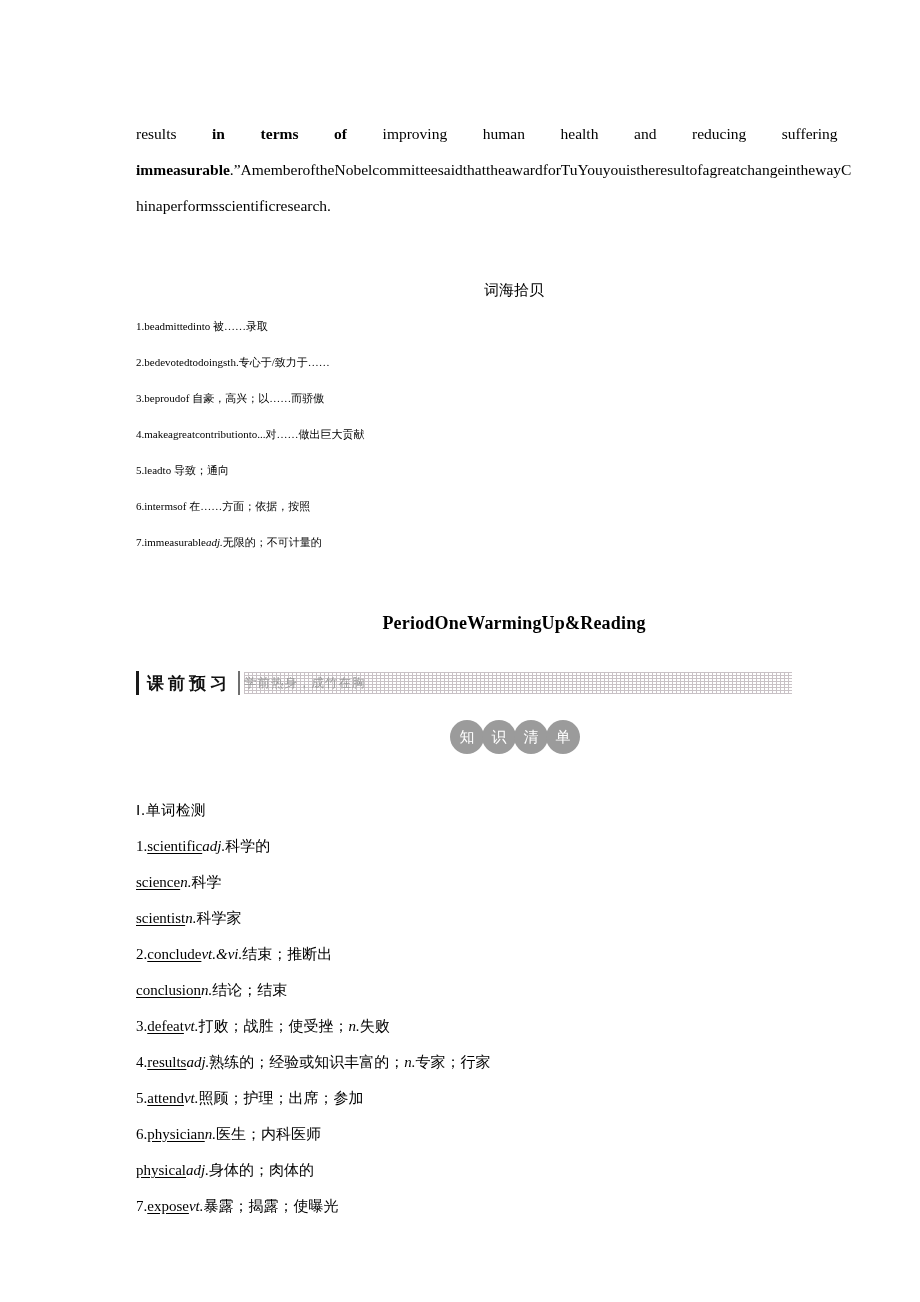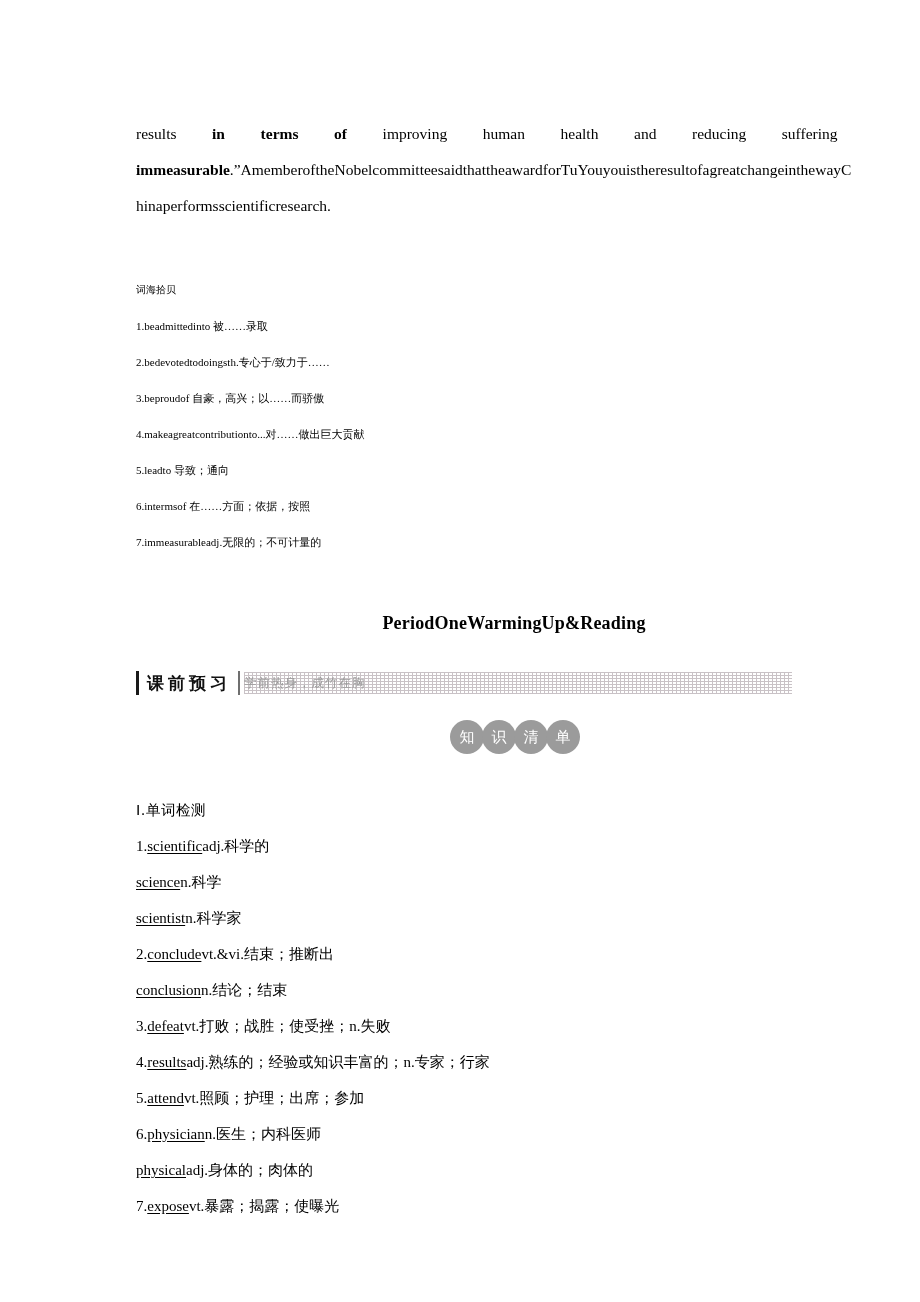--- a/index.html
+++ b/index.html
@@ -43,29 +43,30 @@
   .para-line-just {
     text-align: justify;
     text-align-last: justify;
   }
 
   
   .sec-cihai {
     margin-top: 48px;
   }
   .cihai-title {
-    font-size: 10px;
-    line-height: 36px;
+    font-size: 15px;
+    line-height: 36px;
+    text-align: center;
   }
   .cihai-item {
     font-size: 11px;
     line-height: 36px;
     white-space: nowrap;
   }
-  .it { }
+  .it { font-style: italic; }
 
   
   .period-title {
     margin-top: 46px;
     text-align: center;
     font-size: 18px;
     font-weight: bold;
     line-height: 34px;
     letter-spacing: 0.2px;
   }

